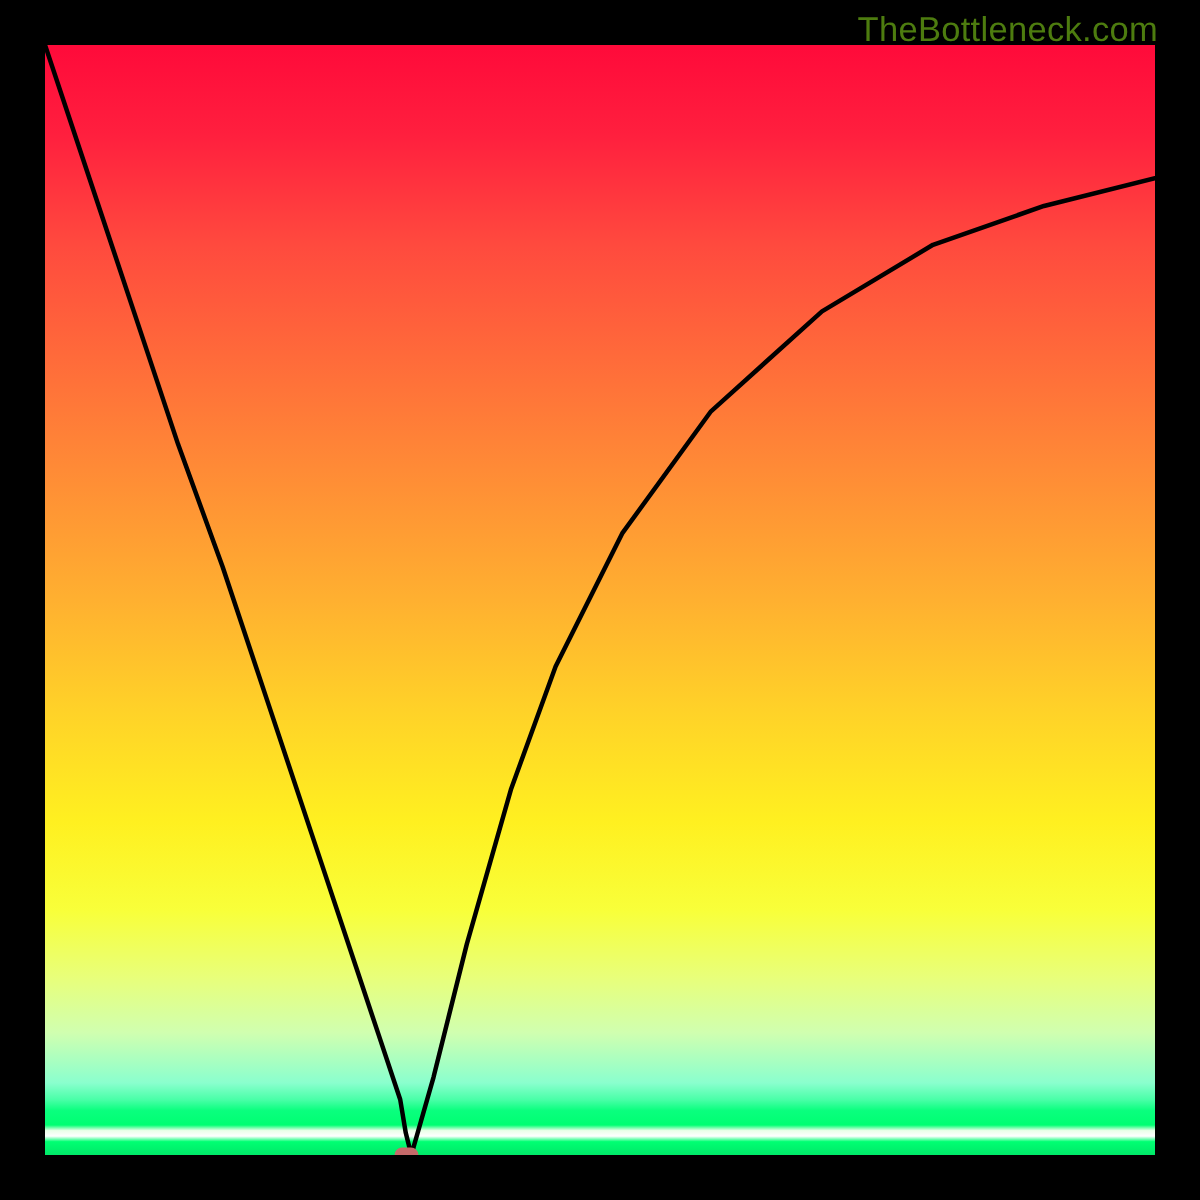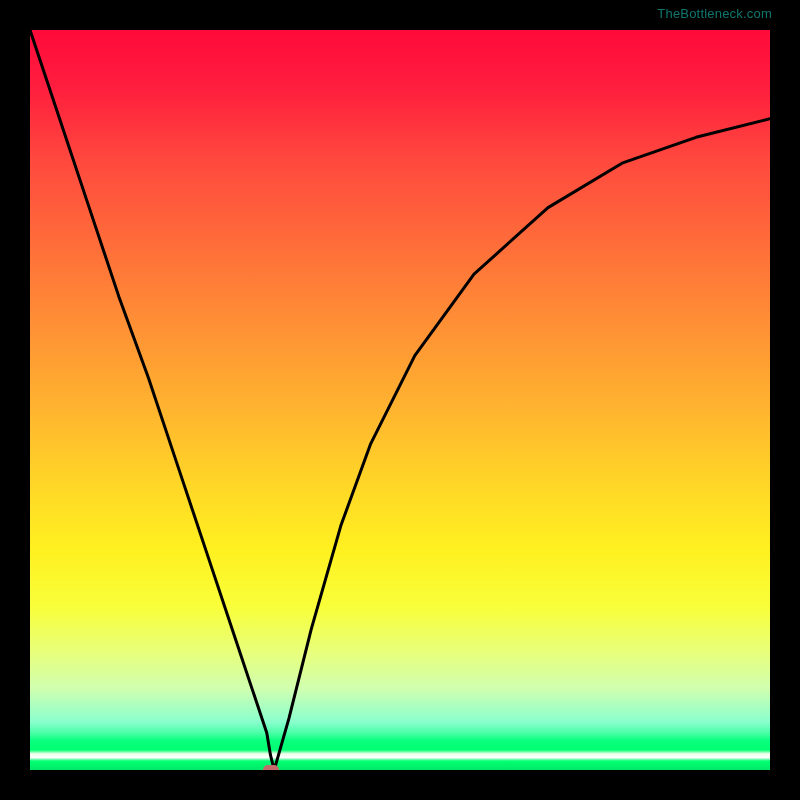--- a/index.html
+++ b/index.html
@@ -52,22 +52,22 @@
     width: 16px;
     height: 10px;
     border-radius: 6px;
     background: #c56a6a;
     transform: translate(-50%, -50%);
   }
   .watermark {
     position: absolute;
     top: 6px;
     right: 28px;
-    color: #0f766e;
-    font-size: 13px;
+    color: #4d7c0f;
+    font-size: 23px;
     font-weight: 500;
     letter-spacing: 0.2px;
   }
 </style>
 </head>
 <body>
 
 <div class="watermark">TheBottleneck.com</div>
 
 <div class="frame">

